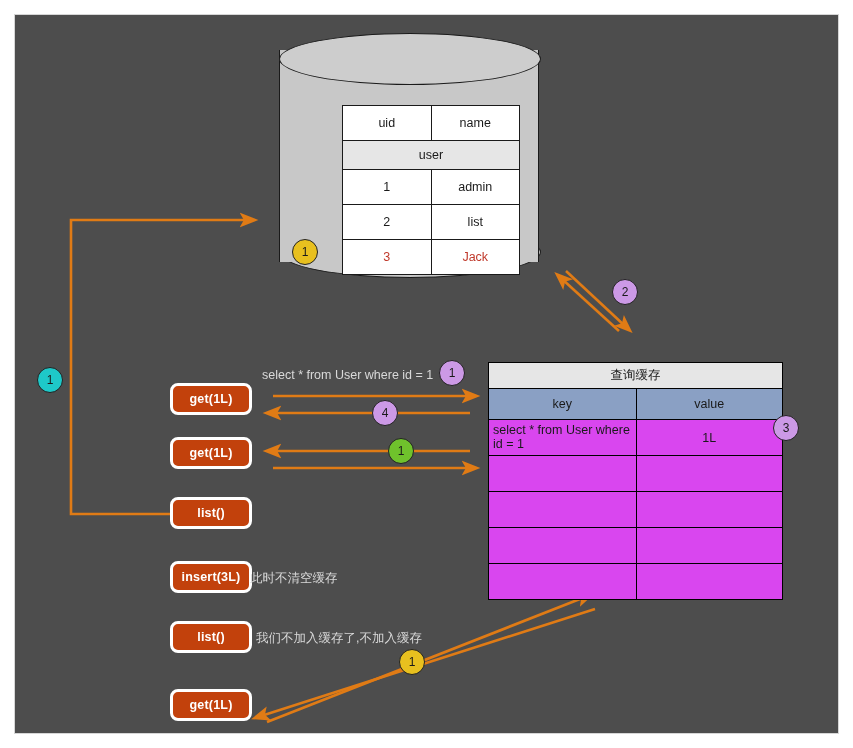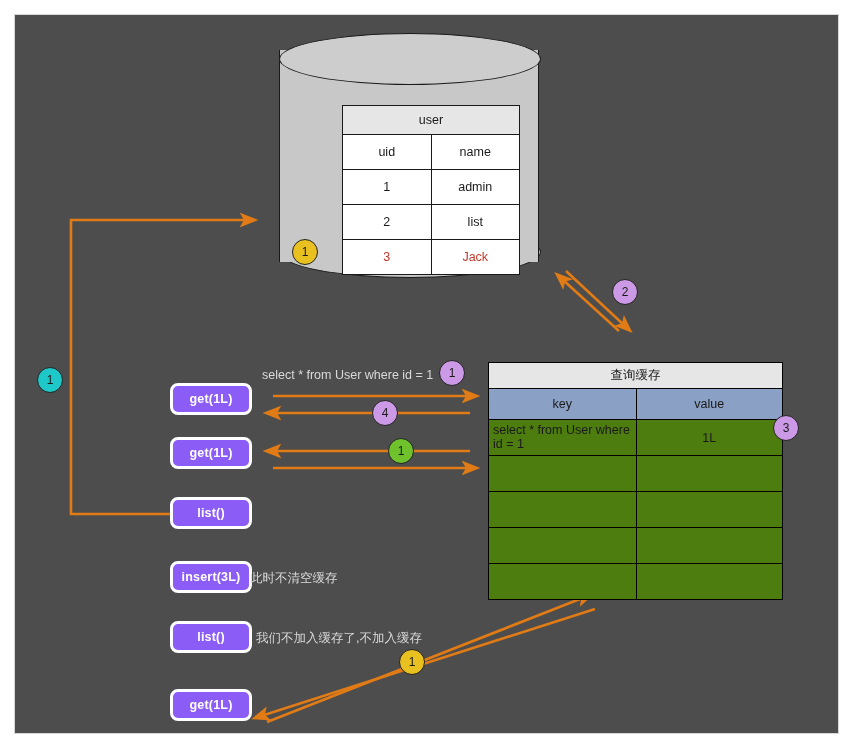--- a/index.html
+++ b/index.html
@@ -85,21 +85,21 @@
   }
   #user-table td { width: 50%; }
   .row-red td { color: #c0392b; }
 
   
   #cache-table {
     left: 473px;
     top: 347px;
     width: 295px;
     border-collapse: collapse;
-    background: #4d7c0f;
+    background: #d946ef;
     z-index: 6;
   }
   #cache-table td, #cache-table th {
     border: 1px solid #000000;
     padding: 0;
     font-size: 12.5px;
     font-weight: normal;
     color: #1a1a1a;
   }
   #cache-title {
@@ -128,21 +128,21 @@
     color: #c0392b;
     font-size: 12.5px;
     text-align: center;
   }
 
   
   .btn {
     width: 82px;
     height: 32px;
     border-radius: 8px;
-    background: #8b5cf6;
+    background: #c2410c;
     border: 3px solid #ffffff;
     box-sizing: border-box;
     color: #ffffff;
     font-size: 12.5px;
     font-weight: bold;
     display: flex;
     align-items: center;
     justify-content: center;
     z-index: 7;
     letter-spacing: 0.2px;
@@ -215,25 +215,25 @@
 
   <div id="db-cylinder" class="abs">
     <div id="db-bottom"></div>
     <div id="db-body"></div>
     <div id="db-top"></div>
   </div>
 
   <table id="user-table" class="abs">
     <tbody>
         <tr>
-      <td class="title-cell" colspan="2">user</td>
-    </tr>
-    <tr>
       <td>uid</td>
       <td>name</td>
+    </tr>
+    <tr>
+      <td class="title-cell" colspan="2">user</td>
     </tr>
     <tr>
       <td>1</td>
       <td>admin</td>
     </tr>
     <tr>
       <td>2</td>
       <td>list</td>
     </tr>
     <tr class="row-red">

